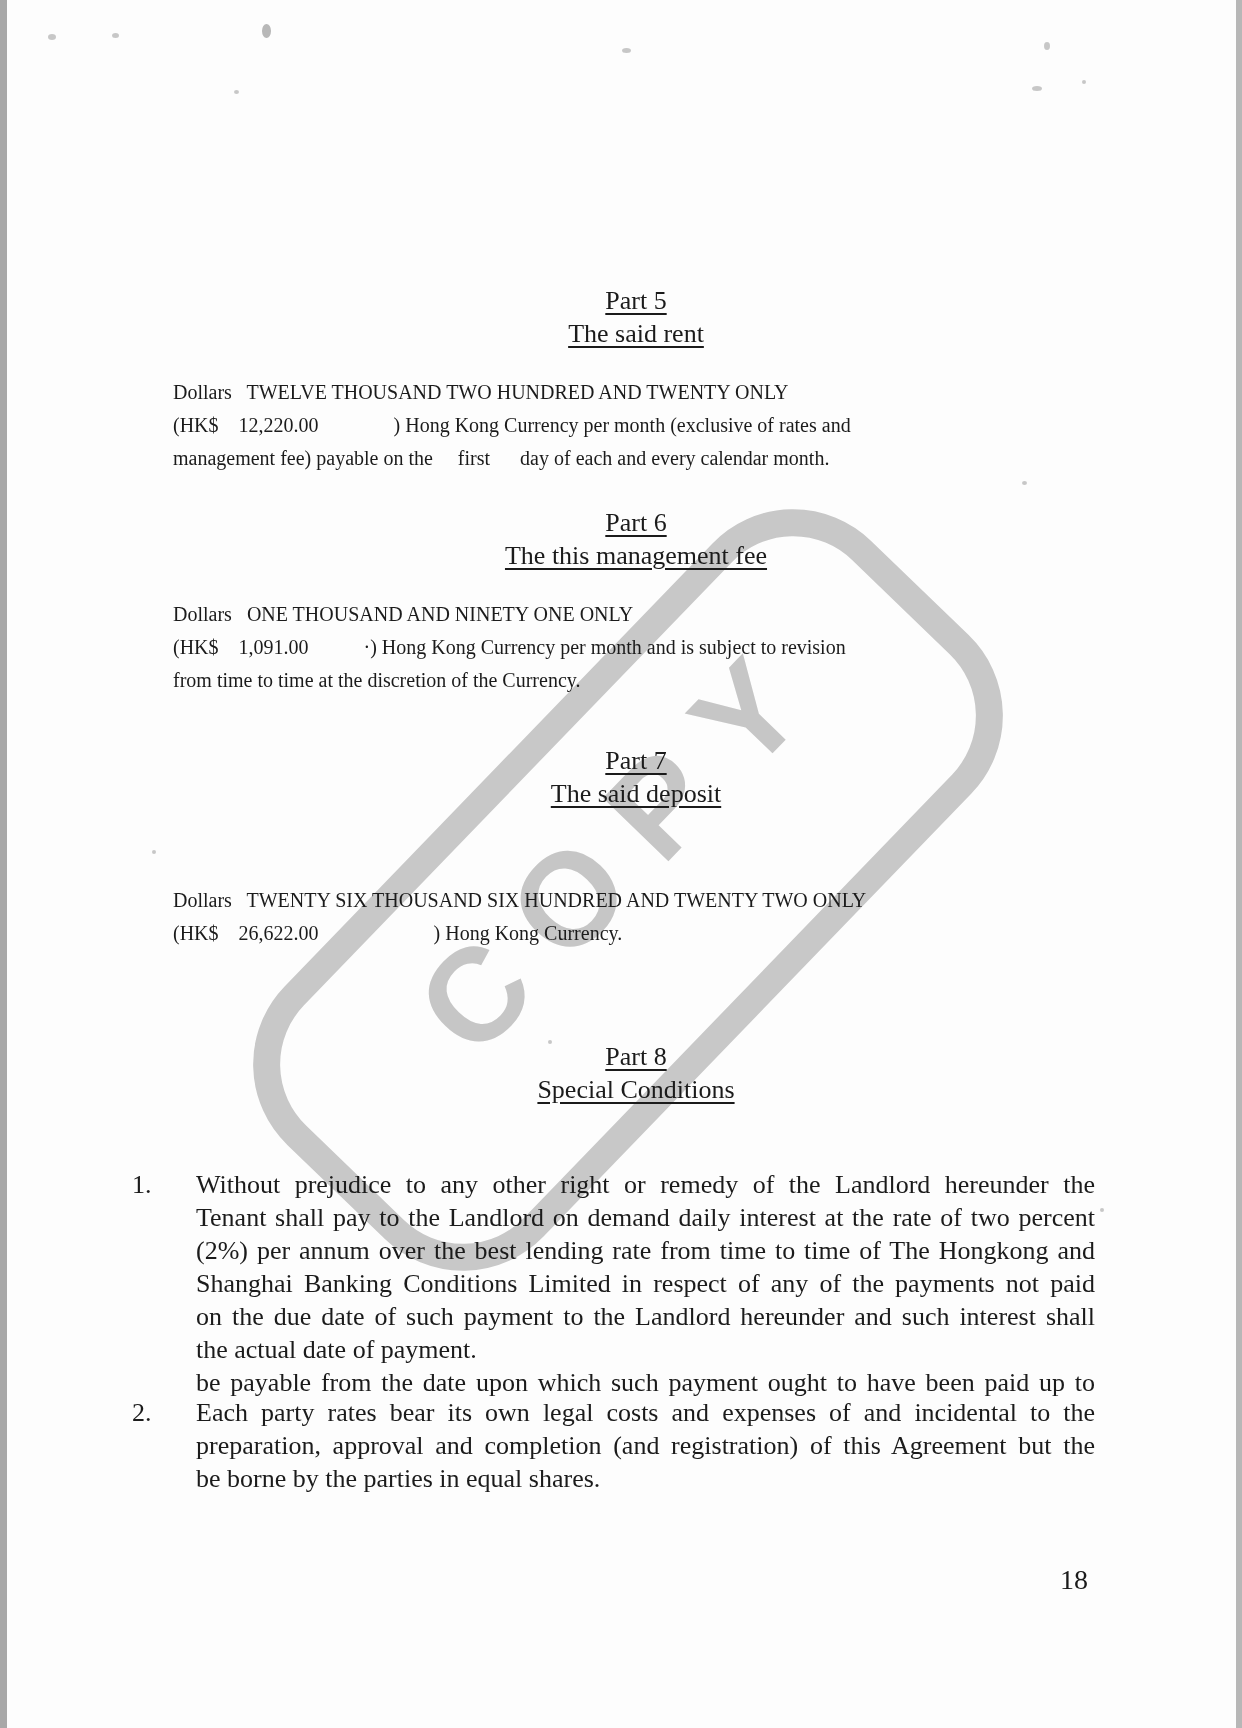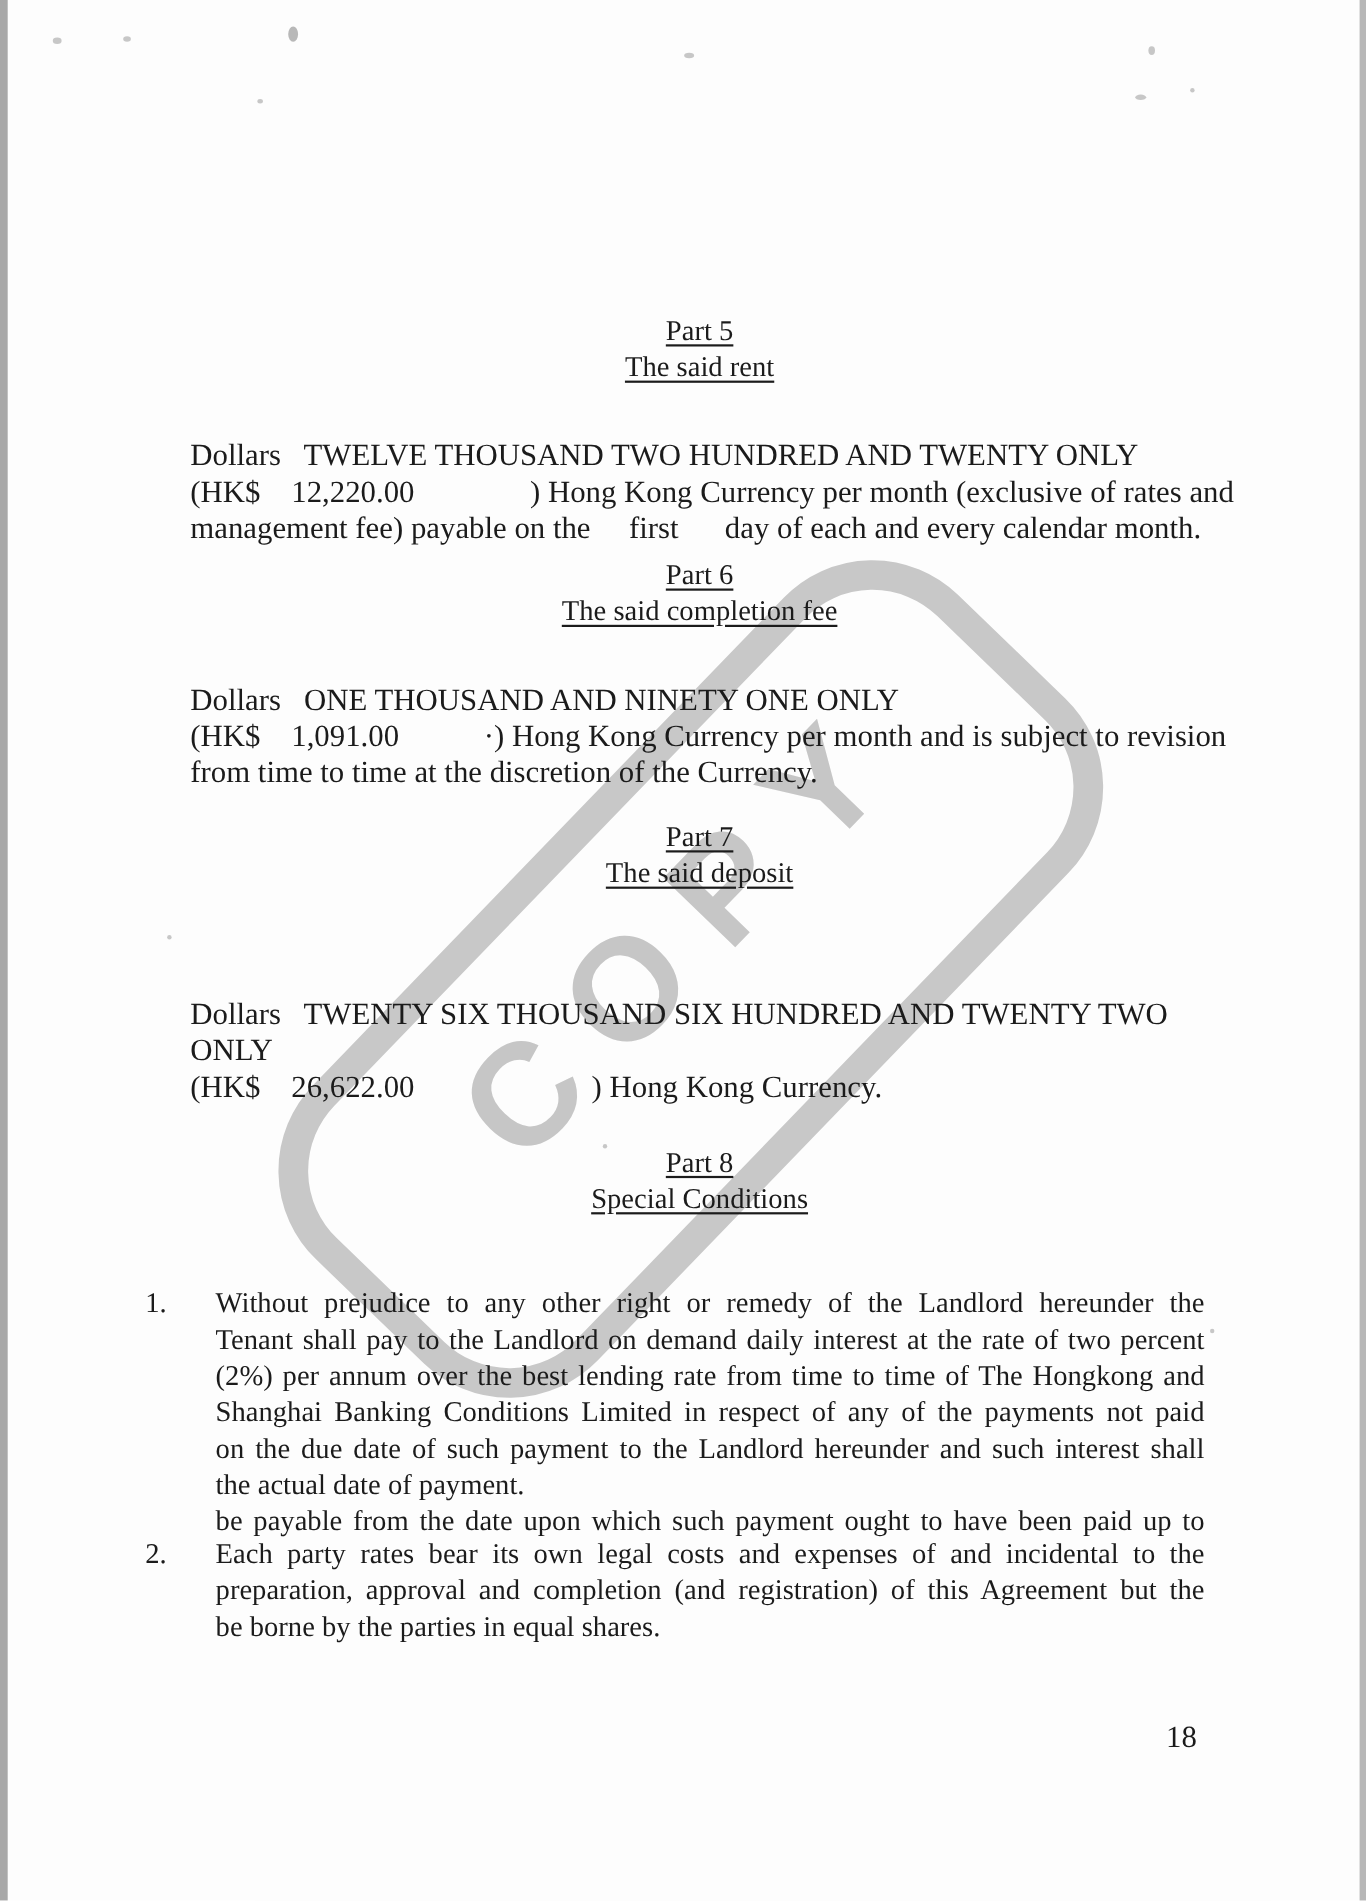--- a/index.html
+++ b/index.html
@@ -27,21 +27,21 @@
   }
 
   .layer{position:absolute;inset:0;z-index:1;}
 
   .heading{
     position:absolute;left:140px;width:992px;text-align:center;
     font-size:26px;line-height:33px;
   }
   .u{text-decoration:underline;text-underline-offset:4px;text-decoration-thickness:2px;margin-top:45px;}
 
-  .money{position:absolute;left:173px;width:960px;font-size:28px;line-height:33px;margin-top:22px;}
+  .money{position:absolute;left:173px;width:960px;font-size:20px;line-height:33px;}
   .money .line{white-space:pre-wrap;}
 
   .sc-item{position:absolute;left:0;top:0;width:1242px;font-size:26px;line-height:33px;}
   .sc-num{position:absolute;left:132px;top:0;}
   .sc-lines{position:absolute;left:196px;top:0;width:899px;}
   .jline{text-align:justify;text-align-last:justify;}
   .jline.last{text-align:justify;text-align-last:left;}
 
   .page-number{position:absolute;left:1060px;top:1564px;font-size:28px;}
 </style>
@@ -76,21 +76,21 @@
       <div><span class="u">The said rent</span></div>
     </div>
     <div class="money" style="top:376px;">
       <div class="line">Dollars   TWELVE THOUSAND TWO HUNDRED AND TWENTY ONLY</div>
       <div class="line">(HK$    12,220.00               ) Hong Kong Currency per month (exclusive of rates and</div>
       <div class="line">management fee) payable on the     first      day of each and every calendar month.</div>
     </div>
 
     <div class="heading" style="top:506px;">
       <div><span class="u">Part 6</span></div>
-      <div><span class="u">The said completion fee</span></div>
+      <div><span class="u">The this management fee</span></div>
     </div>
     <div class="money" style="top:598px;">
       <div class="line">Dollars   ONE THOUSAND AND NINETY ONE ONLY</div>
       <div class="line">(HK$    1,091.00           ·) Hong Kong Currency per month and is subject to revision</div>
       <div class="line">from time to time at the discretion of the Currency.</div>
     </div>
 
     <div class="heading" style="top:744px;">
       <div><span class="u">Part 7</span></div>
       <div><span class="u">The said deposit</span></div>

